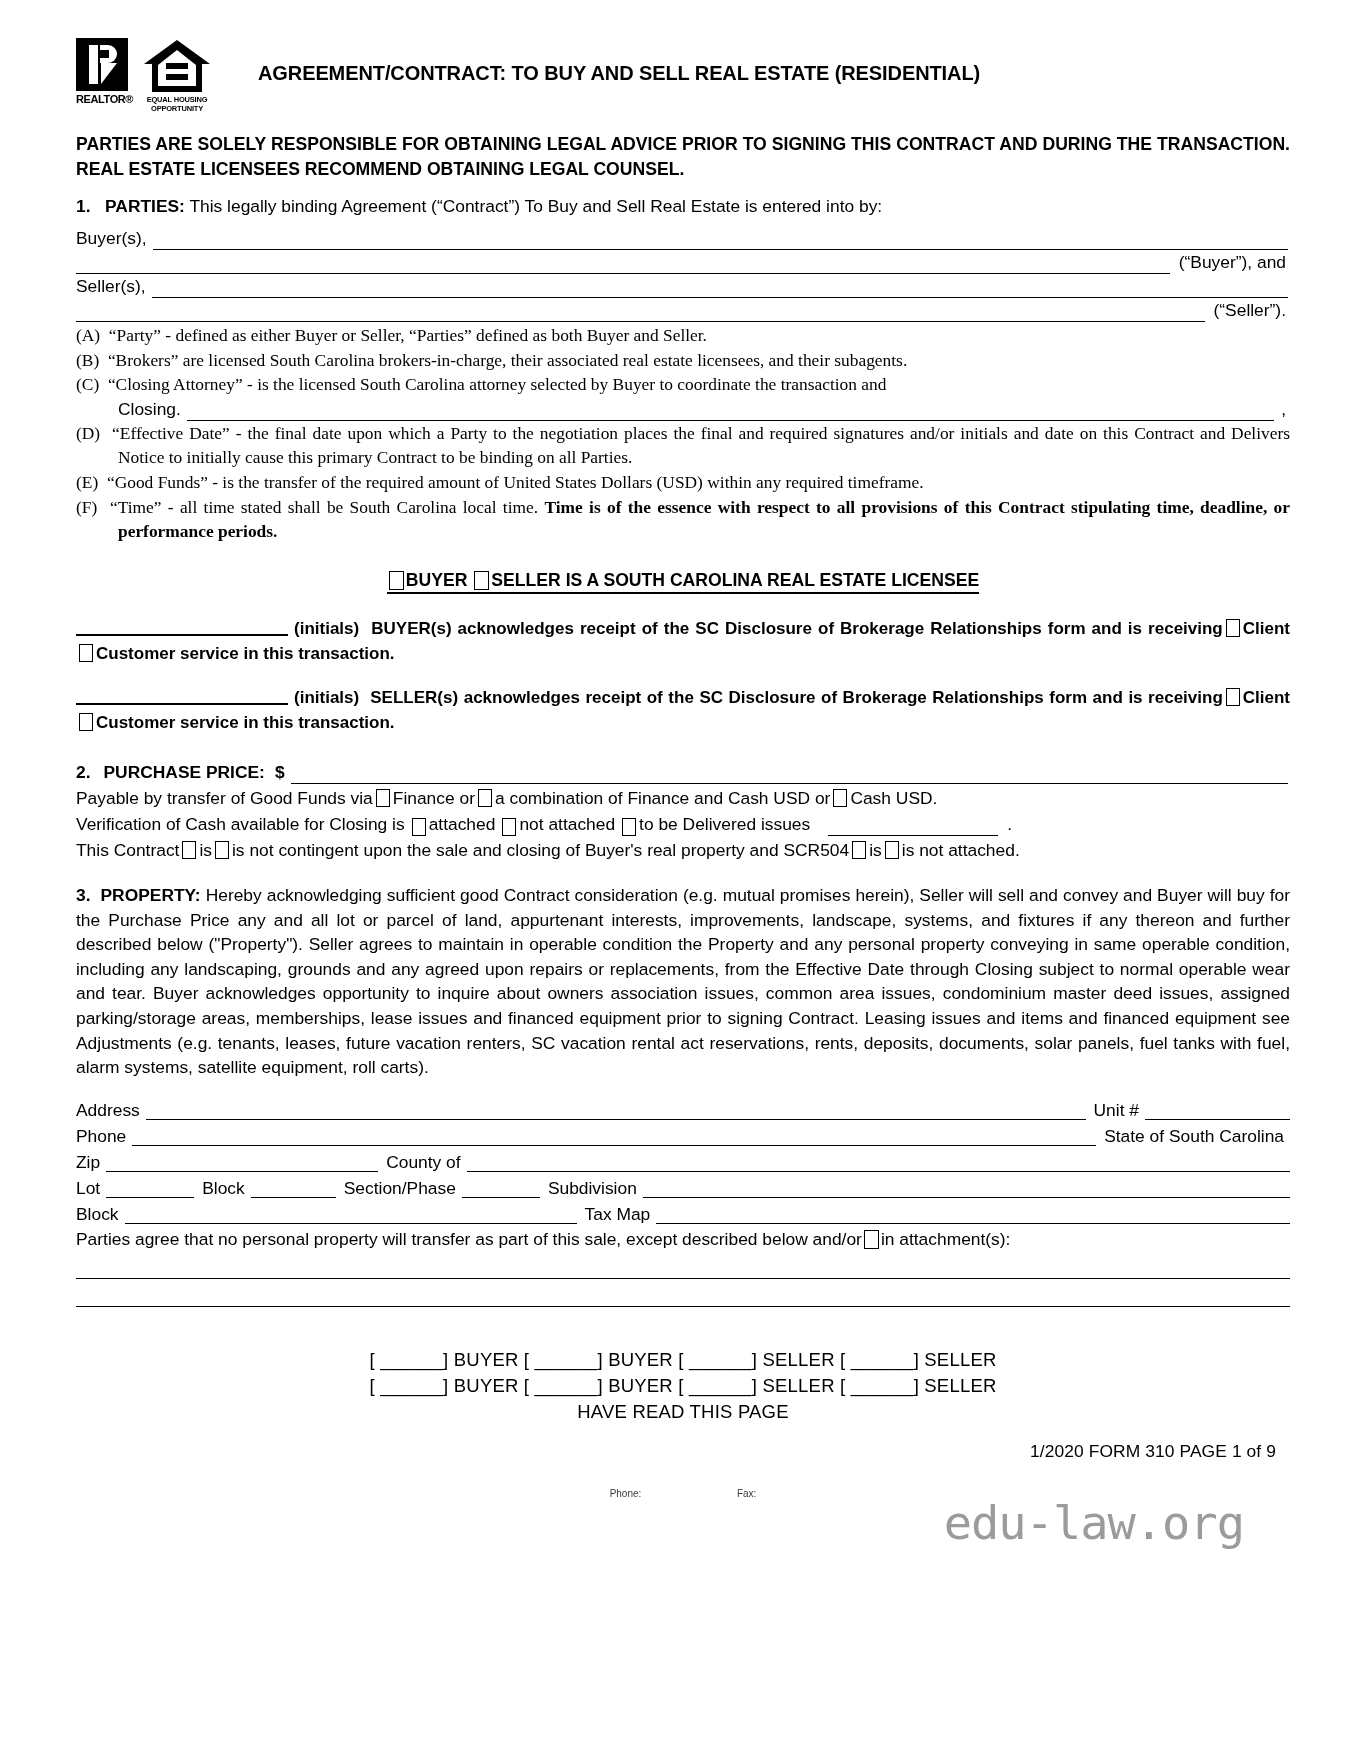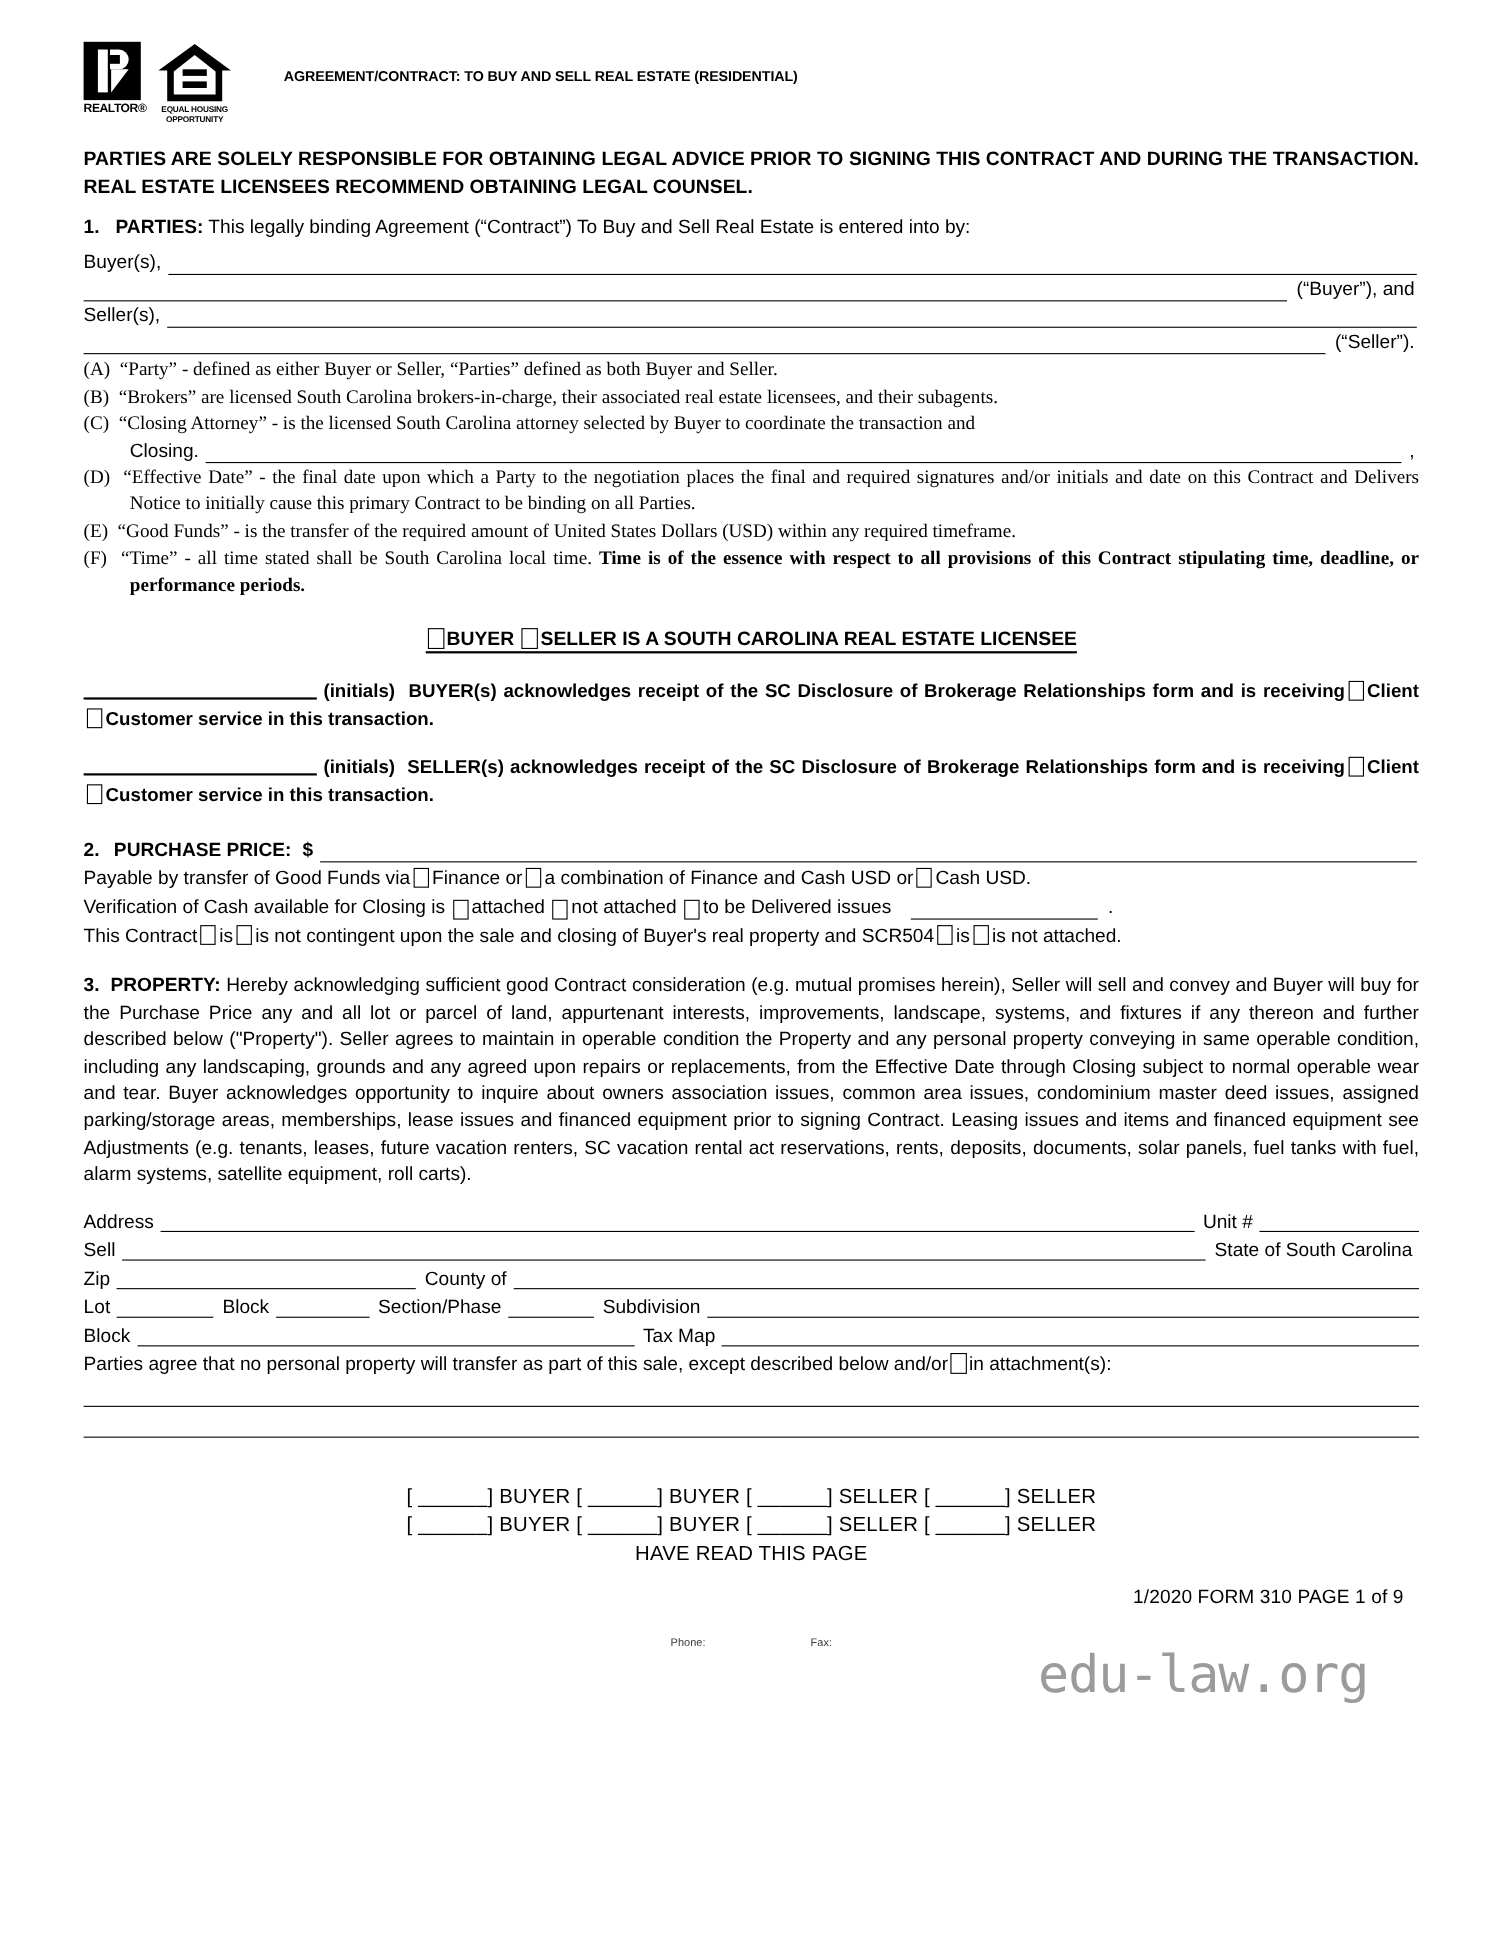--- a/index.html
+++ b/index.html
@@ -51,21 +51,21 @@
   }
   .eho-logo{width:74px;text-align:center;}
   .eho-mark{position:relative;width:70px;height:56px;margin:0 auto;}
   .eho-house{
     position:absolute;left:0;top:0;width:70px;height:56px;
   }
   .eho-text{font-size:7.5px;font-weight:bold;line-height:9px;letter-spacing:-0.2px;margin-top:1px;}
   .title{
     flex:1;
     text-align:left;
-    font-size:13px;
+    font-size:20px;
     font-weight:bold;
     padding-left:22px;
     padding-top:24px;
     letter-spacing:-0.1px;
   }
   
   .just{
     text-align:justify;
     text-justify:inter-word;
   }
@@ -339,21 +339,21 @@
   </div>
 
   <div class="addr">
     <div class="addrline">
       <span class="t">Address</span>
       <span class="u flex1"></span>
       <span class="t2">Unit #</span>
       <span class="u" style="width:145px;"></span>
     </div>
     <div class="addrline">
-      <span class="t">Sell</span>
+      <span class="t">Phone</span>
       <span class="u flex1"></span>
       <span class="t2">State of  South  Carolina</span>
     </div>
     <div class="addrline">
       <span class="t">Zip</span>
       <span class="u" style="width:272px;"></span>
       <span class="t2">County of</span>
       <span class="u flex1"></span>
     </div>
     <div class="addrline">

